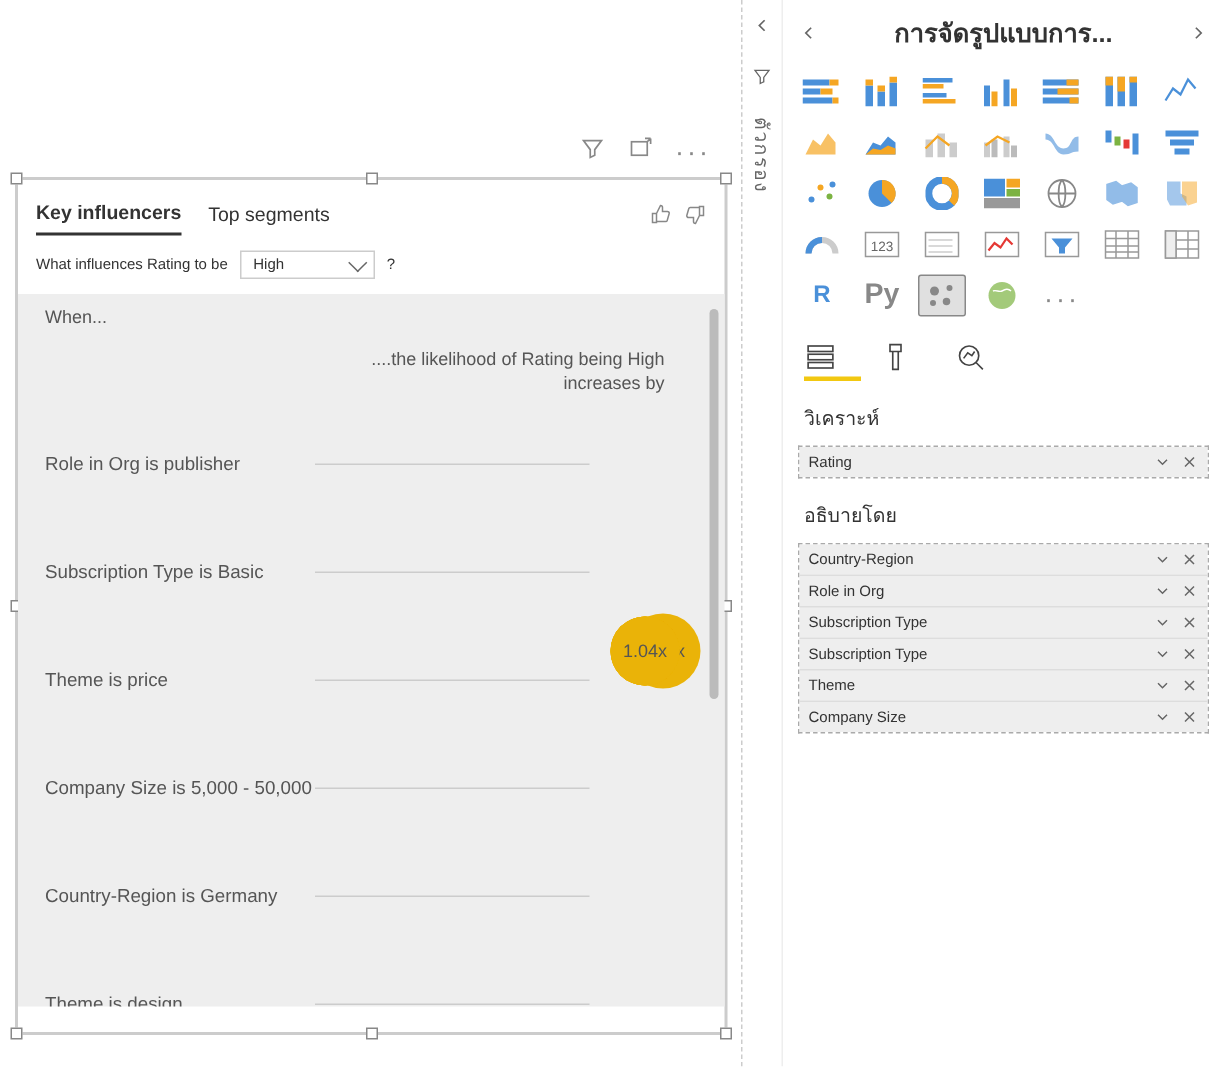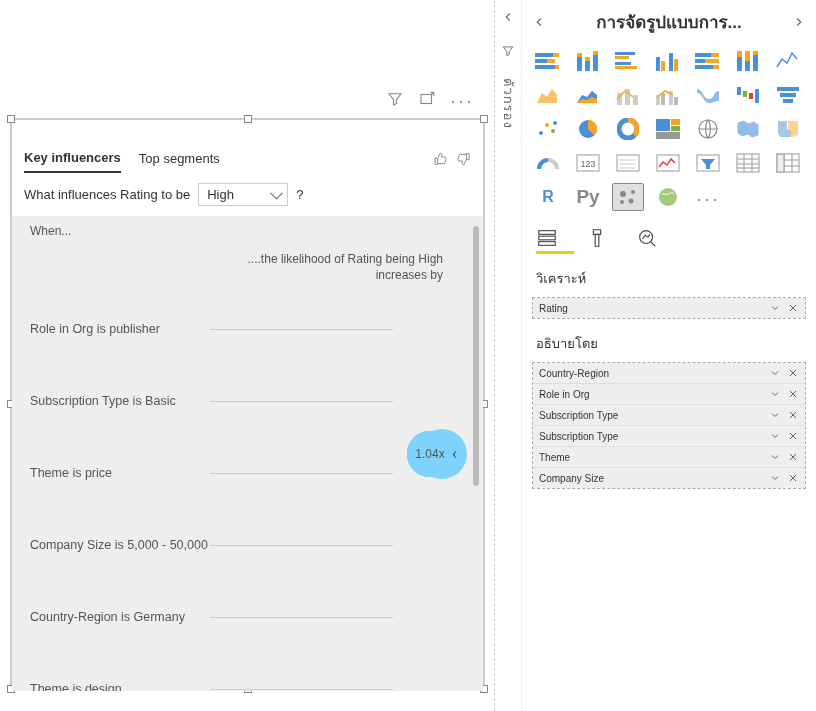--- a/index.html
+++ b/index.html
@@ -6,37 +6,37 @@
 body { font-family: "Segoe UI", Tahoma, sans-serif; font-size: 13px; color: #333; background: #fff; width: 816px; height: 711px; overflow: hidden; display: flex; }
 .canvas-area { width: 495px; height: 100%; position: relative; border-right: 1px dashed #ccc; }
 .filter-bar { position: absolute; top: 90px; right: 20px; display: flex; gap: 14px; align-items: center; }
 .filter-bar .ic { width: 18px; height: 18px; color: #888; cursor: pointer; }
 .visual-frame { position: absolute; top: 118px; left: 10px; width: 475px; height: 572px; border: 2px solid #ccc; background: #fff; }
 .handle { position: absolute; width: 8px; height: 8px; border: 1px solid #888; background: #fff; }
 .h-tl { top: -5px; left: -5px; } .h-tr { top: -5px; right: -5px; }
 .h-bl { bottom: -5px; left: -5px; } .h-br { bottom: -5px; right: -5px; }
 .h-t { top: -5px; left: 50%; margin-left: -4px; } .h-b { bottom: -5px; left: 50%; margin-left: -4px; }
 .h-l { left: -5px; top: 50%; margin-top: -4px; } .h-r { right: -5px; top: 50%; margin-top: -4px; }
-.visual-header { display: flex; align-items: center; padding: 24px 12px 0 12px; }
+.visual-header { display: flex; align-items: center; padding: 8px 12px 0 12px; }
 .tab { padding: 6px 0; margin-right: 18px; color: #333; cursor: pointer; }
 .tab.active { font-weight: 600; border-bottom: 2px solid #333; }
 .thumbs { margin-left: auto; display: flex; gap: 6px; color: #888; }
 .thumbs svg { width: 16px; height: 16px; cursor: pointer; }
-.query-row { display: flex; align-items: center; padding: 10px 12px; gap: 8px; font-size: 13px; }
+.query-row { display: flex; align-items: center; padding: 10px 12px; gap: 8px; font-size: 10px; }
 .dd { border: 1px solid #ccc; padding: 3px 24px 3px 8px; position: relative; min-width: 90px; cursor: pointer; }
 .dd::after { content: ""; position: absolute; right: 6px; top: 50%; width: 8px; height: 8px; border-right: 1px solid #666; border-bottom: 1px solid #666; transform: translateY(-70%) rotate(45deg); }
 .chart-area { background: #eee; margin: 0; padding: 8px 10px 0 18px; height: 475px; position: relative; overflow: hidden; }
 .col-headers { display: flex; font-size: 12px; color: #555; }
 .col-headers .wh { flex: 0 0 210px; }
 .col-headers .lk { flex: 1; text-align: right; line-height: 1.3; padding-right: 30px; margin-top: 28px; }
 .rows { margin-top: 10px; }
 .influencer-row { display: flex; align-items: center; height: 72px; }
 .inf-label { flex: 0 0 180px; font-size: 12.5px; color: #555; line-height: 1.3; }
 .inf-line { flex: 1; position: relative; height: 1px; background: #ccc; margin-right: 80px; }
-.inf-bubble { position: absolute; right: 30px; width: 46px; height: 46px; border-radius: 50%; background: #7dd3fc; color: #555; font-size: 12px; display: flex; align-items: center; justify-content: center; top: 50%; transform: translateY(-50%); }
+.inf-bubble { position: absolute; right: 30px; width: 46px; height: 46px; border-radius: 50%; background: #eab308; color: #555; font-size: 12px; display: flex; align-items: center; justify-content: center; top: 50%; transform: translateY(-50%); }
 .influencer-row:first-child .inf-bubble { right: 16px; width: 50px; height: 50px; }
 .scrollbar { position: absolute; right: 4px; top: 10px; width: 6px; height: 260px; background: #bbb; border-radius: 3px; }
 .vtab-strip { width: 26px; padding-top: 10px; display: flex; flex-direction: column; align-items: center; gap: 20px; color: #666; }
 .vtab-strip svg { width: 14px; height: 14px; }
 .vtxt { writing-mode: vertical-rl; font-size: 13px; letter-spacing: 1px; }
 .panel { flex: 1; padding: 8px 6px 0 6px; border-left: 1px solid #eee; }
 .panel-header { display: flex; align-items: center; gap: 8px; padding: 0 4px 8px 4px; text-align: center; }
 .panel-header svg { width: 14px; height: 14px; color: #666; cursor: pointer; }
 .panel-title { flex: 1; font-size: 17px; font-weight: 600; }
 .viz-grid { display: grid; grid-template-columns: repeat(7, 32px); gap: 6px 8px; padding: 4px 4px 10px 4px; }

